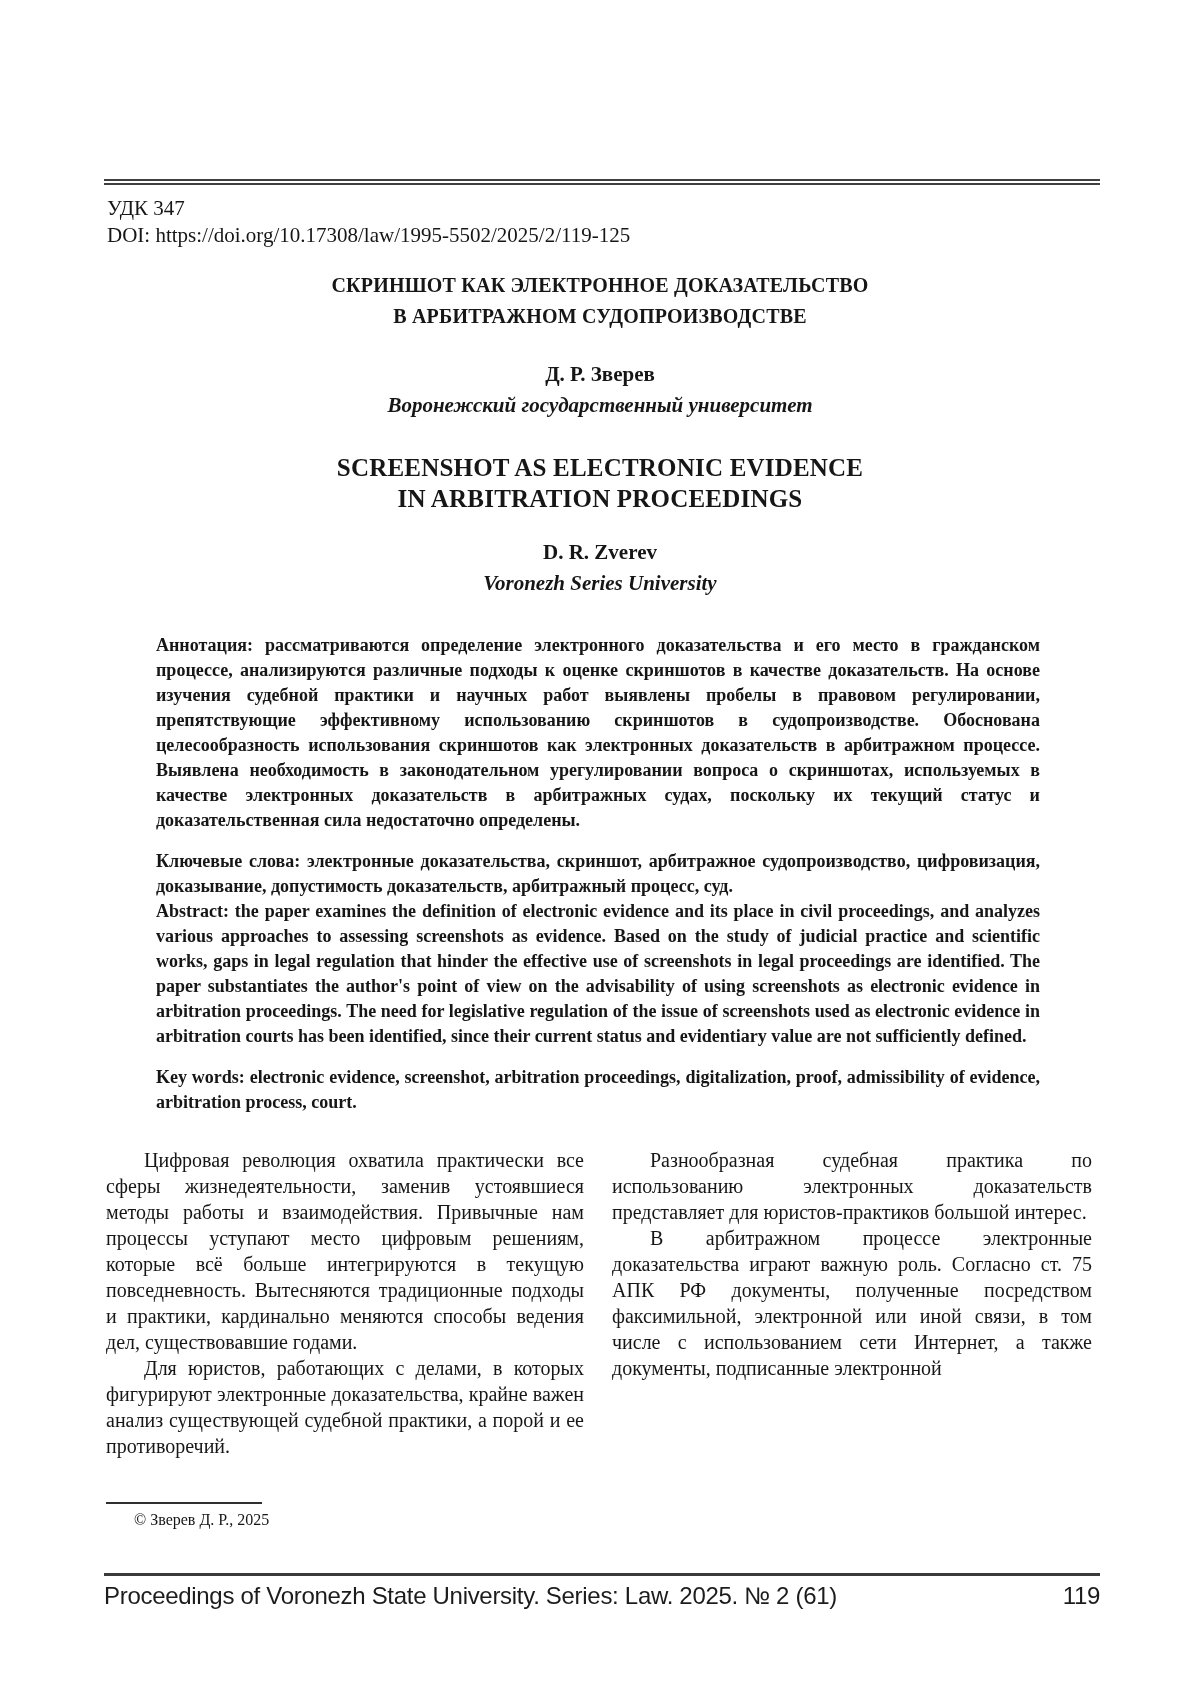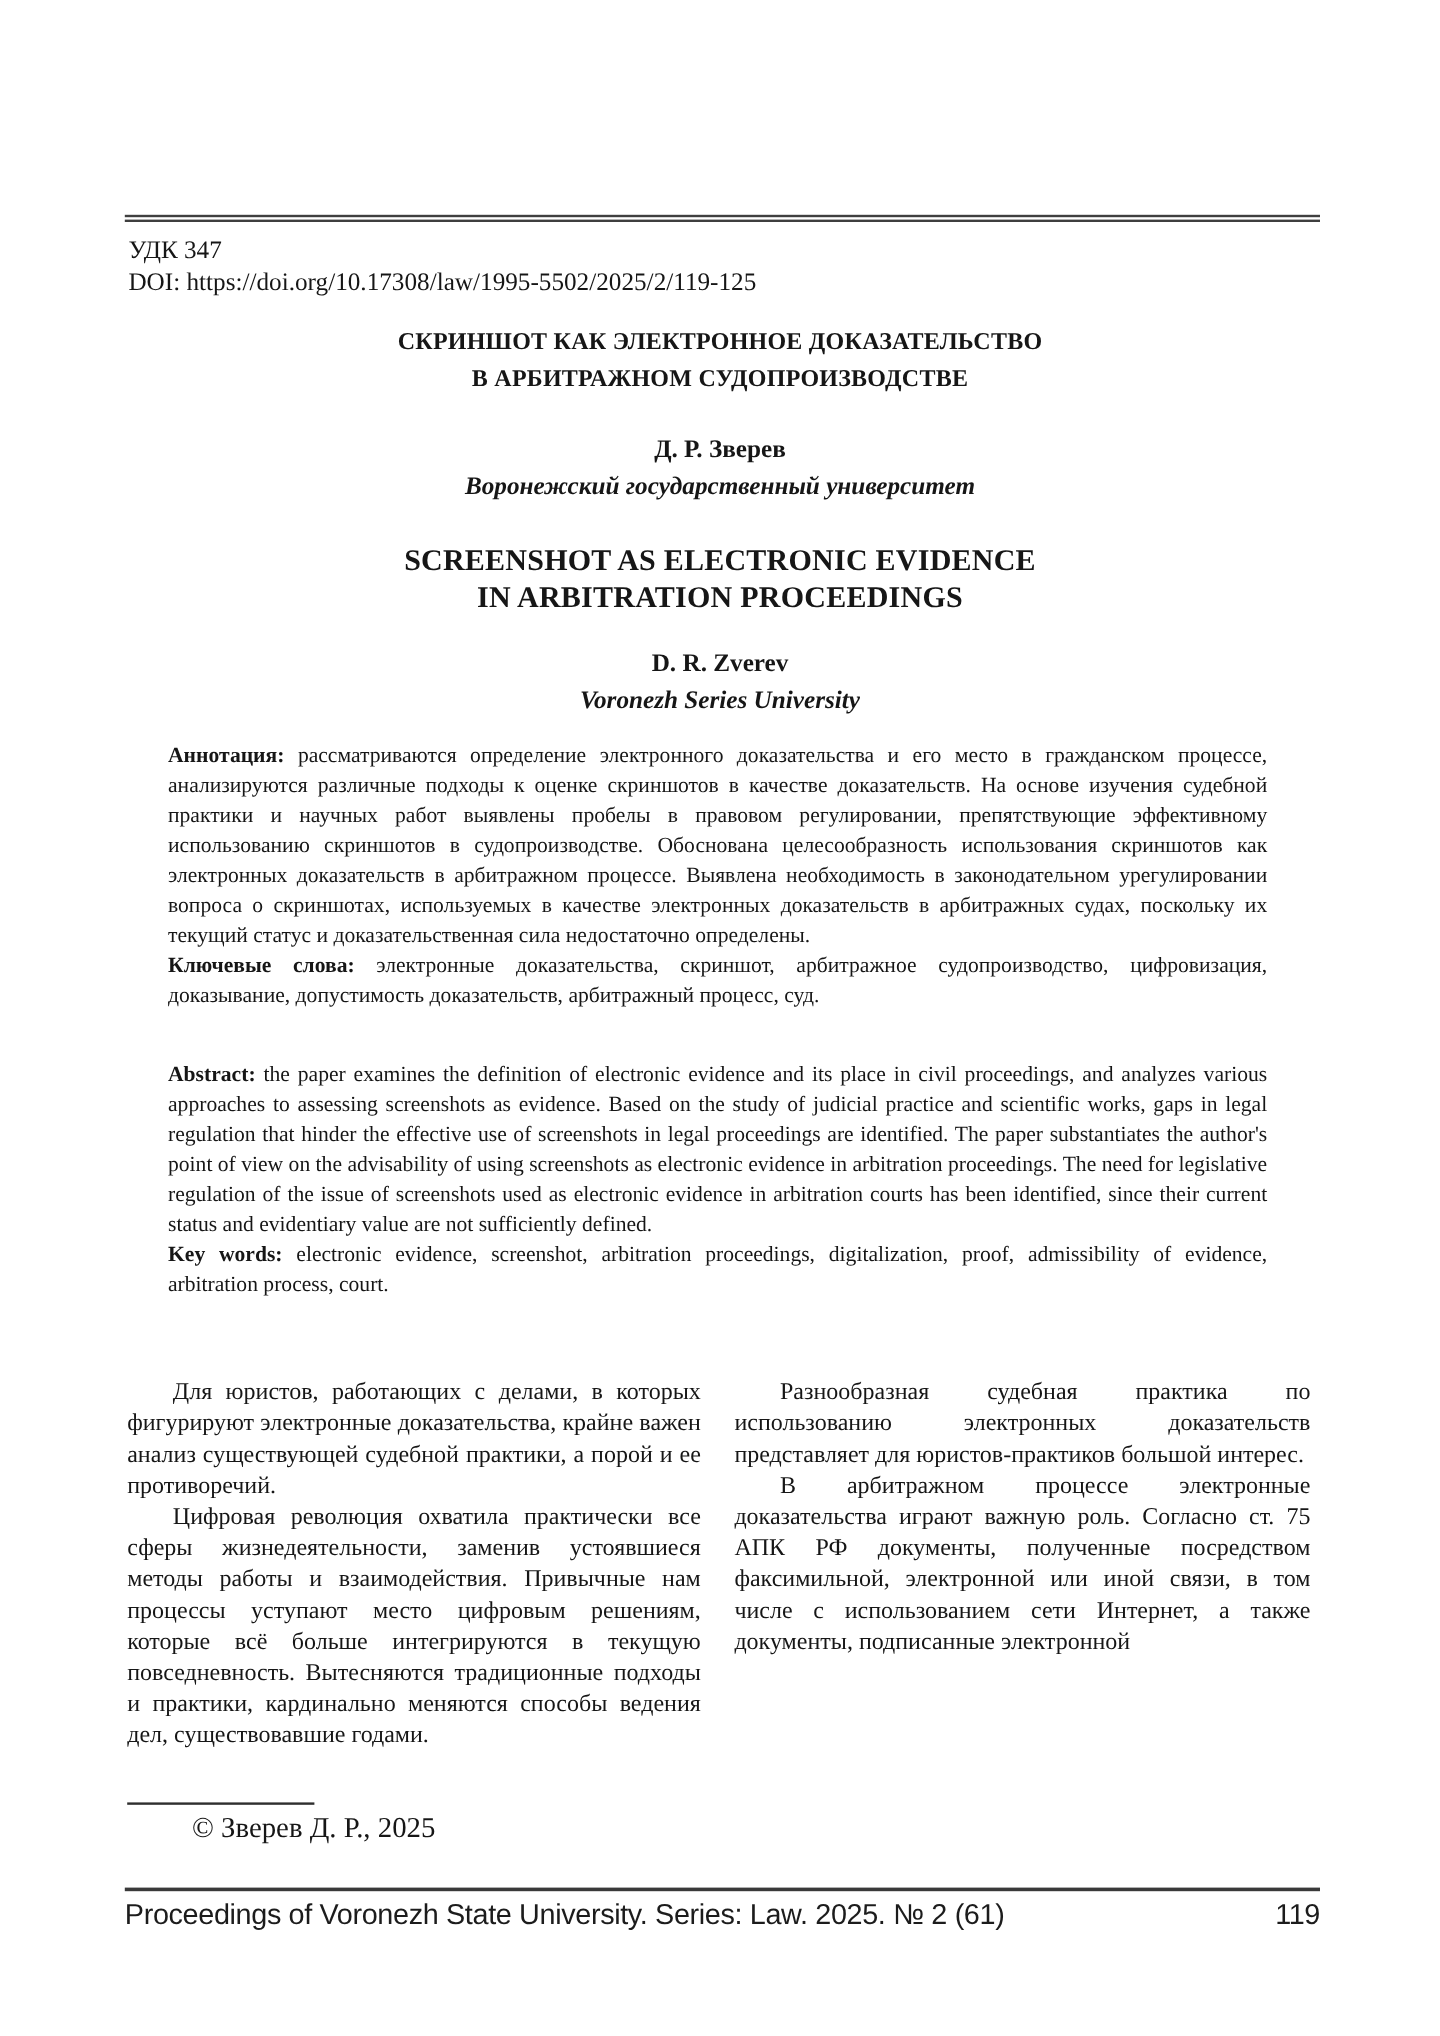--- a/index.html
+++ b/index.html
@@ -31,40 +31,40 @@
   .title-en { top: 452px; font-weight: bold; font-size: 25px; line-height: 31px; white-space: pre-line; letter-spacing: 0.2px; text-align: center; }
   .author-en { top: 540px; font-weight: bold; font-size: 21px; }
   .affil-en  { top: 571px; font-weight: bold; font-style: italic; font-size: 21px; }
 
   .meta-block {
     left: 140px; width: 916px;
     font-size: 18px; line-height: 25px;
     text-align: justify;
     hyphens: auto;
   }
-  .meta-block p { margin: 0; }
+  .meta-block p { margin: 16px; font-weight: bold; }
   .annotation-block { top: 617px; }
   .abstract-block { top: 883px; }
 
   .col {
     top: 1147px; width: 480px;
     font-size: 20px; line-height: 26px;
     text-align: justify;
     hyphens: auto;
   }
   .col p { margin: 0; text-indent: 38px; }
   .col p.no-indent { text-indent: 0; }
   .col-left { left: 106px; width: 478px; }
   .col-right { left: 612px; }
 
   .footnote-rule {
     left: 106px; top: 1502px; width: 156px; height: 0;
     border-top: 2px solid #2f2f2f;
   }
-  .copyright { left: 160px; top: 1511px; font-size: 24px; }
+  .copyright { left: 134px; top: 1511px; font-size: 16px; }
 
   .footer-rule {
     left: 104px; top: 1573px; width: 996px; height: 0;
     border-top: 3px solid #3a3a3a;
   }
   .footer-row {
     left: 104px; top: 1582px; width: 996px;
     display: flex; justify-content: space-between; align-items: baseline;
     font-family: "Liberation Sans", "DejaVu Sans", sans-serif;
     font-size: 24px; letter-spacing: -0.3px; color: #1c1c1c;
@@ -92,22 +92,22 @@
   <p><b>Аннотация:</b> <span>рассматриваются определение электронного доказательства и его место в гражданском процессе, анализируются различные подходы к оценке скриншотов в качестве доказательств. На основе изучения судебной практики и научных работ выявлены пробелы в правовом регулировании, препятствующие эффективному использованию скриншотов в судопроизводстве. Обоснована целесообразность использования скриншотов как электронных доказательств в арбитражном процессе. Выявлена необходимость в законодательном урегулировании вопроса о скриншотах, используемых в качестве электронных доказательств в арбитражных судах, поскольку их текущий статус и доказательственная сила недостаточно определены.</span></p>
   <p><b>Ключевые слова:</b> <span>электронные доказательства, скриншот, арбитражное судопроизводство, цифровизация, доказывание, допустимость доказательств, арбитражный процесс, суд.</span></p>
 </div>
 
 <div class="abs meta-block abstract-block" lang="en">
   <p><b>Abstract:</b> <span>the paper examines the definition of electronic evidence and its place in civil proceedings, and analyzes various approaches to assessing screenshots as evidence. Based on the study of judicial practice and scientific works, gaps in legal regulation that hinder the effective use of screenshots in legal proceedings are identified. The paper substantiates the author's point of view on the advisability of using screenshots as electronic evidence in arbitration proceedings. The need for legislative regulation of the issue of screenshots used as electronic evidence in arbitration courts has been identified, since their current status and evidentiary value are not sufficiently defined.</span></p>
   <p><b>Key words:</b> <span>electronic evidence, screenshot, arbitration proceedings, digitalization, proof, admissibility of evidence, arbitration process, court.</span></p>
 </div>
 
 <div class="abs col col-left" lang="ru">
+  <p>Цифровая революция охватила практически все сферы жизнедеятельности, заменив устоявшиеся методы работы и взаимодействия. Привычные нам процессы уступают место цифровым решениям, которые всё больше интегрируются в текущую повседневность. Вытесняются традиционные подходы и практики, кардинально меняются способы ведения дел, существовавшие годами.</p>
   <p>Для юристов, работающих с делами, в которых фигурируют электронные доказательства, крайне важен анализ существующей судебной практики, а порой и ее противоречий.</p>
-  <p>Цифровая революция охватила практически все сферы жизнедеятельности, заменив устоявшиеся методы работы и взаимодействия. Привычные нам процессы уступают место цифровым решениям, которые всё больше интегрируются в текущую повседневность. Вытесняются традиционные подходы и практики, кардинально меняются способы ведения дел, существовавшие годами.</p>
 </div>
 
 <div class="abs col col-right" lang="ru">
   <p>Разнообразная судебная практика по использованию электронных доказательств представляет для юристов-практиков большой интерес.</p>
   <p>В арбитражном процессе электронные доказательства играют важную роль. Согласно ст. 75 АПК РФ документы, полученные посредством факсимильной, электронной или иной связи, в том числе с использованием сети Интернет, а также документы, подписанные электронной</p>
 </div>
 
 <div class="abs footnote-rule"></div>
 <div class="abs copyright">© Зверев Д. Р., 2025</div>
 

